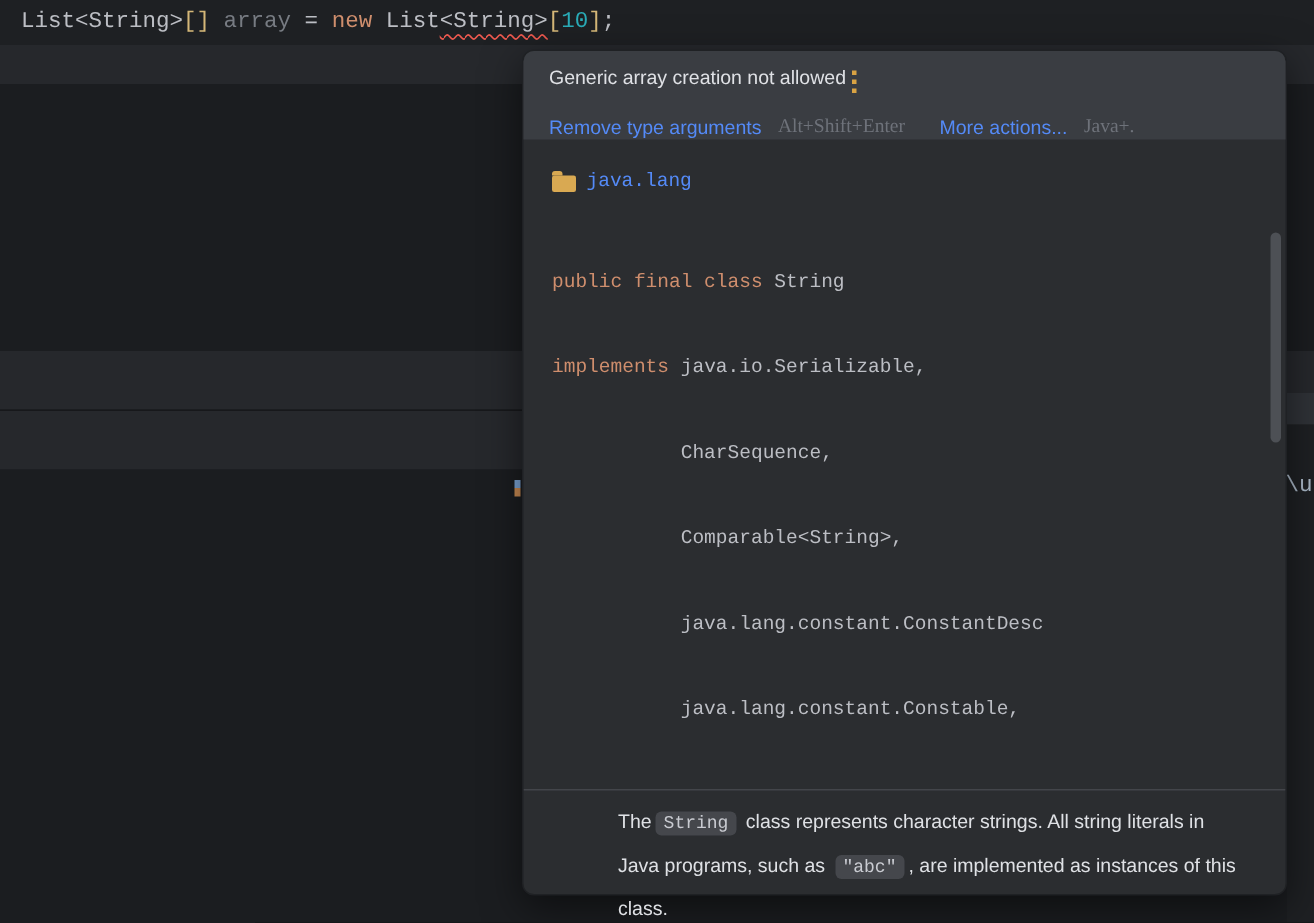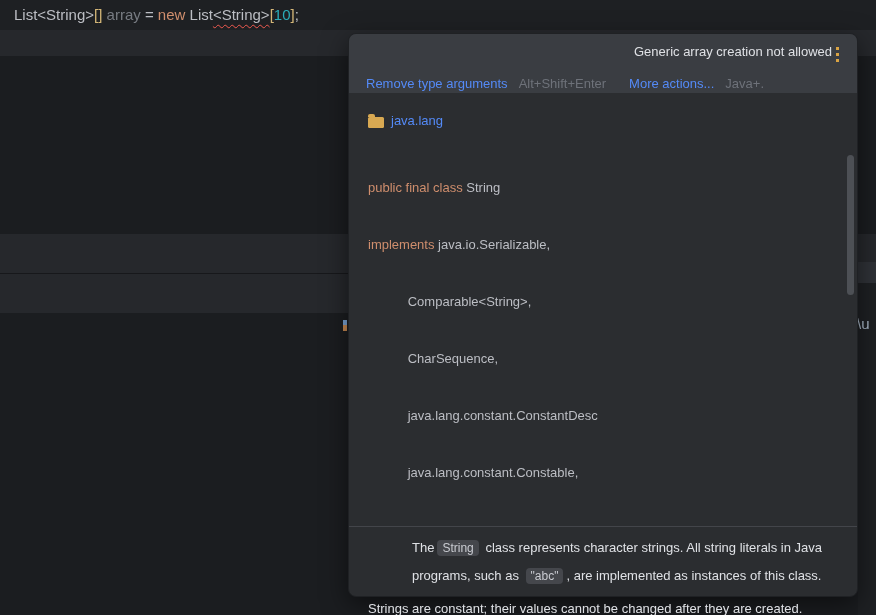--- a/index.html
+++ b/index.html
@@ -1,19 +1,19 @@
 <!DOCTYPE html>
 <html><head>
 <meta charset="utf-8">
 <style>
   * { margin:0; padding:0; box-sizing:border-box; }
   html,body { background:#101113; }
   .screen { position:relative; width:876px; height:615px; background:#1b1d20; overflow:hidden;
             font-family:"Liberation Sans", sans-serif; }
-  .mono { font-family:Liberation Sans, sans-serif; }
+  .mono { font-family:Liberation Mono, monospace; }
 
   
   .band { position:absolute; left:0; width:876px; }
   .band-codeline { top:0; height:30px; background:#1e2023; }
   .band-light-a { top:30px; height:26px; background:#26282c; }
   .band-dark-a  { top:56px; height:178px; background:#1b1d20; }
   .band-light-b { top:234px; height:39px; background:#26282c; }
   .band-hline   { top:273px; height:1px; background:#17181b; }
   .band-light-c { top:274px; height:39px; background:#26282c; }
   .band-dark-b  { top:313px; height:302px; background:#1b1d20; }
@@ -30,25 +30,25 @@
   .tok-brk   { color:#d5b778; }
   .tok-dim   { color:#777b82; }
   .tok-err   { color:#bcbec4; text-decoration:underline wavy #f0594f 1px; text-underline-offset:4px; }
   .bg-frag { position:absolute; left:857px; top:315px; font-size:15px; color:#a9b7c6; white-space:pre; }
 
   
   .popup { position:absolute; left:348px; top:33px; width:510px; height:564px;
            background:#2b2d30; border:1px solid #1f2124; border-radius:8px;
            box-shadow:0 8px 26px rgba(0,0,0,.5); }
   .popup-header { height:59px; background:#3a3d42; border-radius:7px 7px 0 0; padding:10px 14px 0 17px; }
-  .hrow1 { display:flex; justify-content:flex-end; align-items:flex-start; }
+  .hrow1 { display:flex; justify-content:flex-start; align-items:flex-start; }
   .htitle { font-size:13px; color:#dfe1e5; }
   .hrow2 { display:flex; align-items:center; margin-top:11px; font-size:13px; white-space:nowrap; }
   .link { color:#548af7; cursor:pointer; }
-  .shortcut { color:#6e727a; }
+  .shortcut { color:#6e727a;font-family:Liberation Serif, serif; }
   .gap-s { margin-left:11px; } .gap-l { margin-left:23px; }
 
   .kebab { display:inline-flex; flex-direction:column; gap:3px; padding:3px 4px; cursor:pointer; }
   .kebab i { width:3px; height:3px; background:#d9a343; }
 
   
   .doc { position:relative; height:569px; padding:20px 32px 0 19px; font-size:13px; color:#dfe1e5;
          border-radius:0 0 7px 7px; overflow:hidden; }
   .pkg-row { display:flex; align-items:center; gap:7px; height:15px; }
   .folder-icon { position:relative; width:16px; height:11px; background:#d9a952; border-radius:1.5px; margin-top:3px; }
@@ -114,22 +114,22 @@
     <div class="doc">
 
       <div class="pkg-row">
         <span class="folder-icon"></span>
         <span class="pkg-link mono">java.lang</span>
       </div>
 
       <div class="signature mono">
         <div><span class="tok-kw">public final class</span><span class="tok-plain"> String</span></div>
         <div><span class="tok-kw">implements</span><span class="tok-plain"> java.io.Serializable,</span></div>
+        <div><span class="tok-plain">           CharSequence,</span></div>
         <div><span class="tok-plain">           Comparable&lt;String&gt;,</span></div>
-        <div><span class="tok-plain">           CharSequence,</span></div>
         <div><span class="tok-plain">           java.lang.constant.ConstantDesc</span></div>
         <div><span class="tok-plain">           java.lang.constant.Constable,</span></div>
       </div>
 
       <div class="divider"></div>
 
       <p class="para p1"><span>The</span><span class="chip mono">String</span><span> class represents character strings. All string literals in Java programs, such as </span><span class="chip mono">"abc"</span><span>, are implemented as instances of this class.</span></p>
 
       <p class="para p2">Strings are constant; their values cannot be changed after they are created. String buffers support mutable strings. Because String objects are immutable they can be shared. For example:</p>
 

